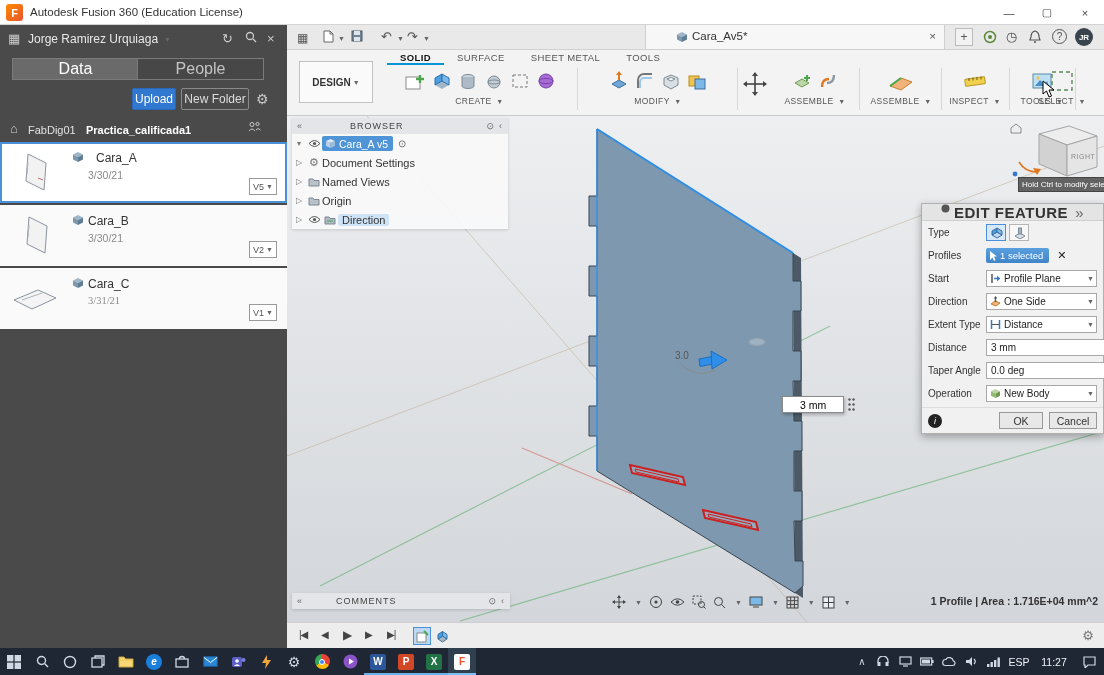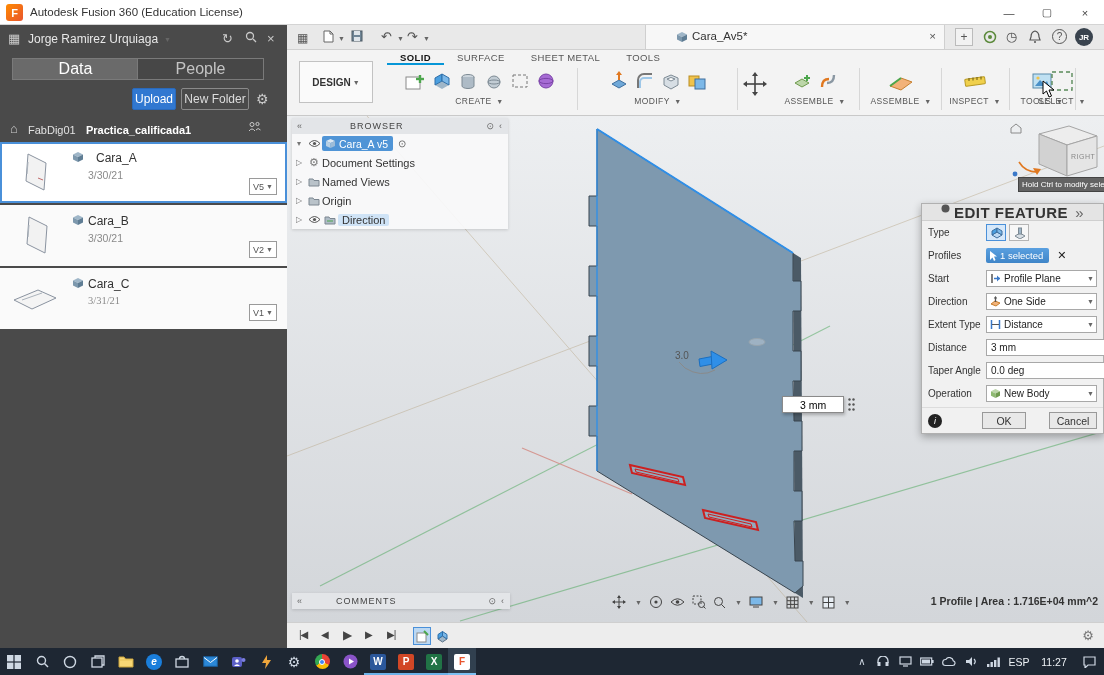--- a/index.html
+++ b/index.html
@@ -647,21 +647,21 @@
               <polygon points="5.5,5.4 10,3.2 10,7.8 5.5,10" fill="#6f9a4e"></polygon>
             </svg>
           <span class="tx">New Body</span>
           <span class="car">▼</span>
         </span>
       </div>
       <div class="ef-row" style="height:26px;border-top:1px solid #dcdcdc;margin-top:2px;">
         <span class="i" style="width:14px;height:14px;border-radius:50%;background:#222;color:#fff;font-size:9px;font-style:italic;">i</span>
         <span style="flex:1;"></span>
         <span class="ef-btn" style="width:44px;">OK</span>
-        <span class="ef-btn" style="width:48px;margin-left:23px;">Cancel</span>
+        <span class="ef-btn" style="width:48px;margin-left:6px;">Cancel</span>
       </div>
     </div>
 
     <input class="abs float-in" value="3 mm" style="">
     <span class="abs i" style="left:560px;top:281px;">
       <svg width="9" height="15">
           <g fill="#555">
             <circle cx="2.5" cy="2.5" r="1.2"></circle>
             <circle cx="6.5" cy="2.5" r="1.2"></circle>
             <circle cx="2.5" cy="7.5" r="1.2"></circle>

